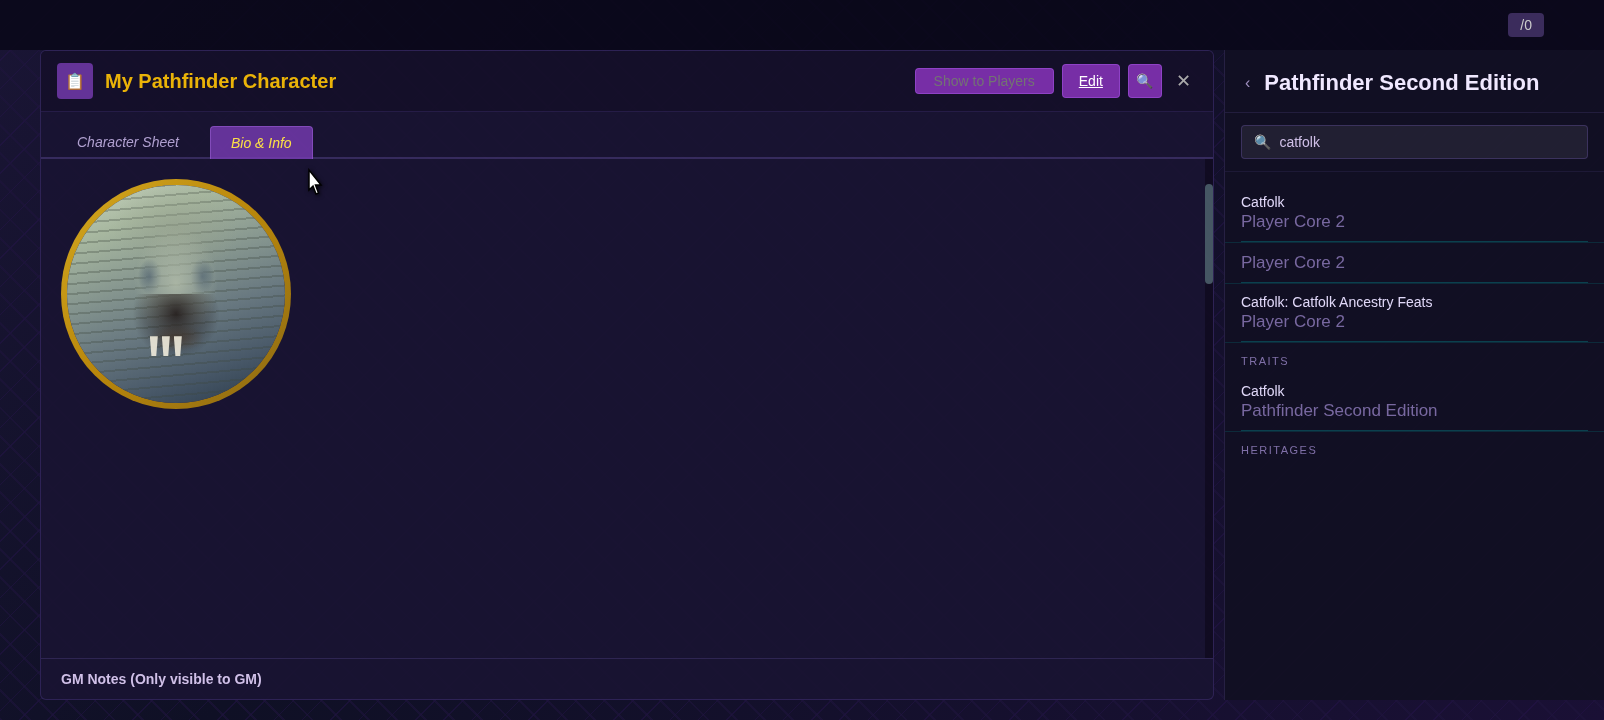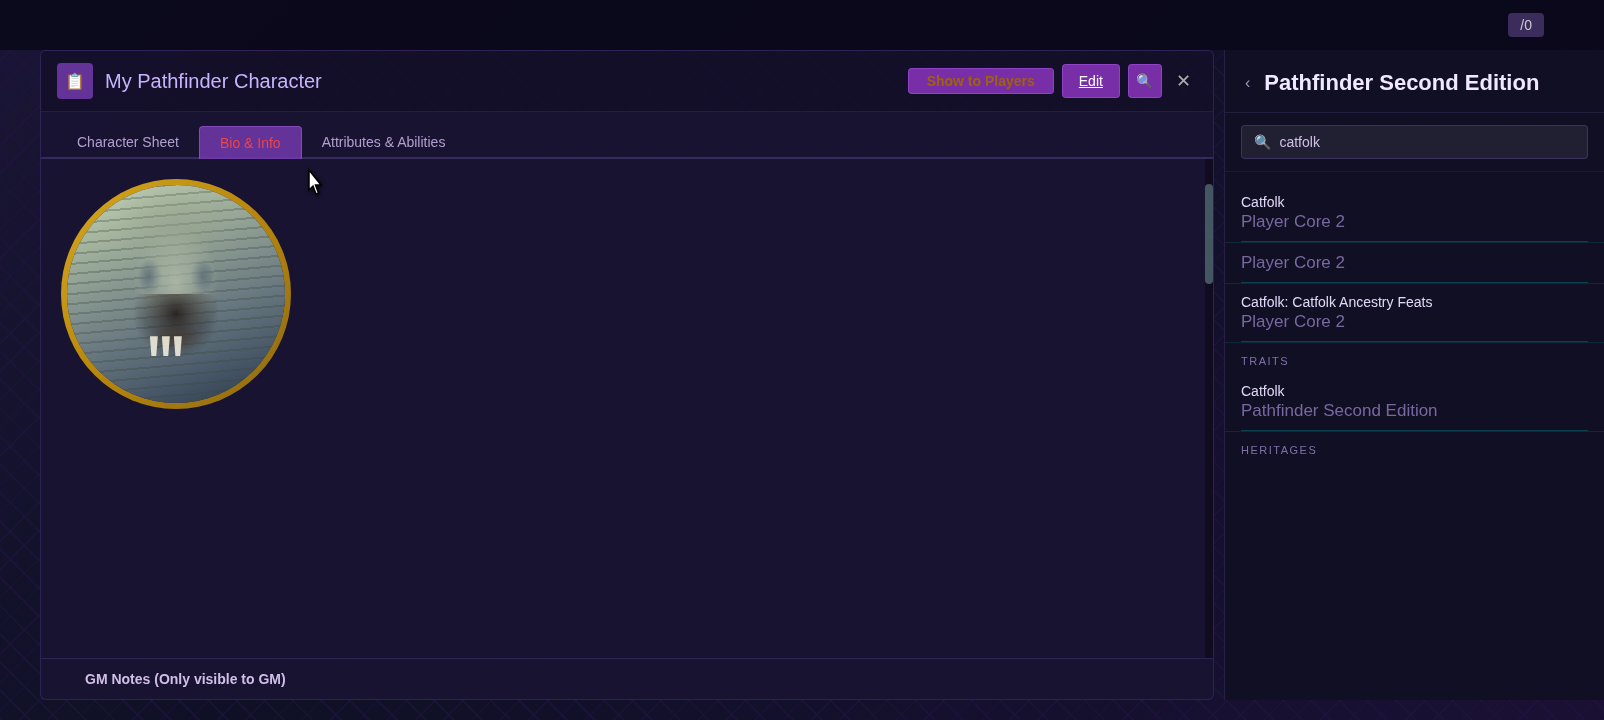--- a/index.html
+++ b/index.html
@@ -95,40 +95,39 @@
       background: rgba(120,60,180,0.8);
       border-radius: 4px;
       display: flex;
       align-items: center;
       justify-content: center;
       color: #fff;
       font-size: 16px;
       flex-shrink: 0;
     }
     .sheet-title {
-      color: #c4b5fd;
+      color: #eab308;
       font-size: 20px;
-      font-weight: 400;
+      font-weight: 700;
       flex: 1;
     }
     .header-actions {
       display: flex;
       align-items: center;
       gap: 8px;
     }
     .btn-show {
       background: rgba(130,50,180,0.9);
-      color: #a16207;
+      color: #737373;
       border: none;
       padding: 4px 18px;
       border-radius: 4px;
       font-size: 14px;
       cursor: pointer;
       border: 1px solid rgba(160,80,220,0.6);
-      font-weight: bold;
     }
     .btn-edit {
       background: rgba(130,50,180,0.9);
       color: #fff;
       border: 1px solid rgba(160,80,220,0.6);
       padding: 8px 16px;
       border-radius: 4px;
       font-size: 14px;
       cursor: pointer;
       text-decoration: underline;
@@ -151,36 +150,37 @@
       color: #aaa;
       border: none;
       font-size: 18px;
       cursor: pointer;
       padding: 0 6px;
     }
 
     
     .tabs-bar {
       display: flex;
-      gap: 0;
+      gap: 11px;
       padding: 12px 16px 0;
       border-bottom: 2px solid rgba(100,80,160,0.4);
+      font-style: italic;
     }
     .tab {
       padding: 8px 20px;
       color: #b0a0d0;
       font-size: 14px;
       cursor: pointer;
       border-radius: 4px 4px 0 0;
       position: relative;
       bottom: -2px;
     }
     .tab.active {
       background: rgba(120,60,180,0.8);
-      color: #ef4444;
+      color: #fde047;
       border: 1px solid rgba(160,100,220,0.5);
       border-bottom: none;
     }
 
     
     .sheet-content {
       flex: 1;
       padding: 20px;
       position: relative;
       overflow: hidden;
@@ -267,21 +267,20 @@
 
     
     .sheet-footer {
       padding: 12px 20px;
       border-top: 1px solid rgba(100,80,160,0.3);
     }
     .gm-notes-label {
       color: #d0c0e8;
       font-size: 14px;
       font-weight: 600;
-      margin-left: 24px;
     }
 
     
     .sidebar-panel {
       width: 380px;
       background: rgba(18,15,35,0.97);
       border-left: 1px solid rgba(60,50,100,0.5);
       display: flex;
       flex-direction: column;
       flex-shrink: 0;
@@ -436,23 +435,20 @@
         <button class="btn-close">✕</button>
       </div>
     </div>
 
     <div class="tabs-bar">
       <div class="tab">
         <span>Character Sheet</span>
       </div>
       <div class="tab active">
         <span>Bio &amp; Info</span>
-      </div>
-      <div class="tab">
-        <span>Attributes &amp; Abilities</span>
       </div>
     </div>
 
     <div class="sheet-content">
 
       <div class="portrait-container">
         <div class="portrait-ring">
           <div class="portrait-inner">
             <div class="cat-portrait">
               <div class="cat-stripes"></div>

